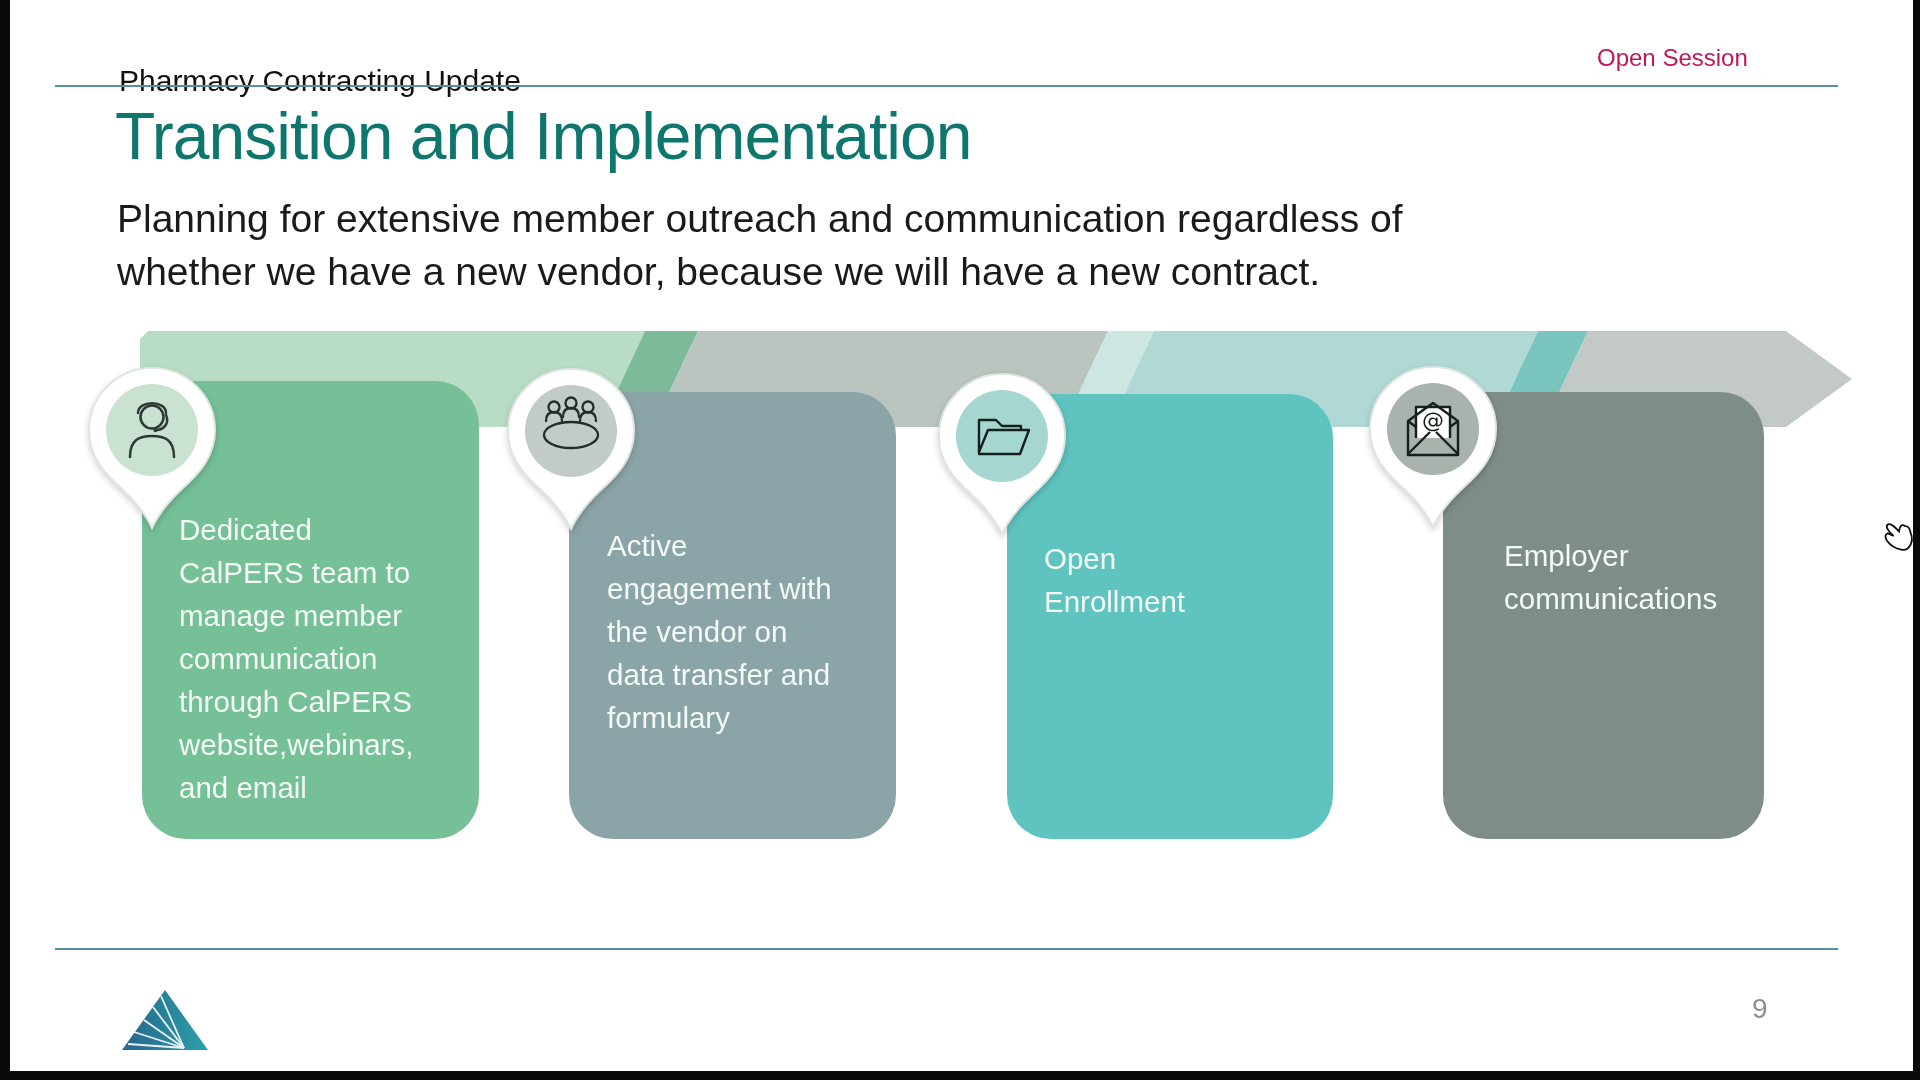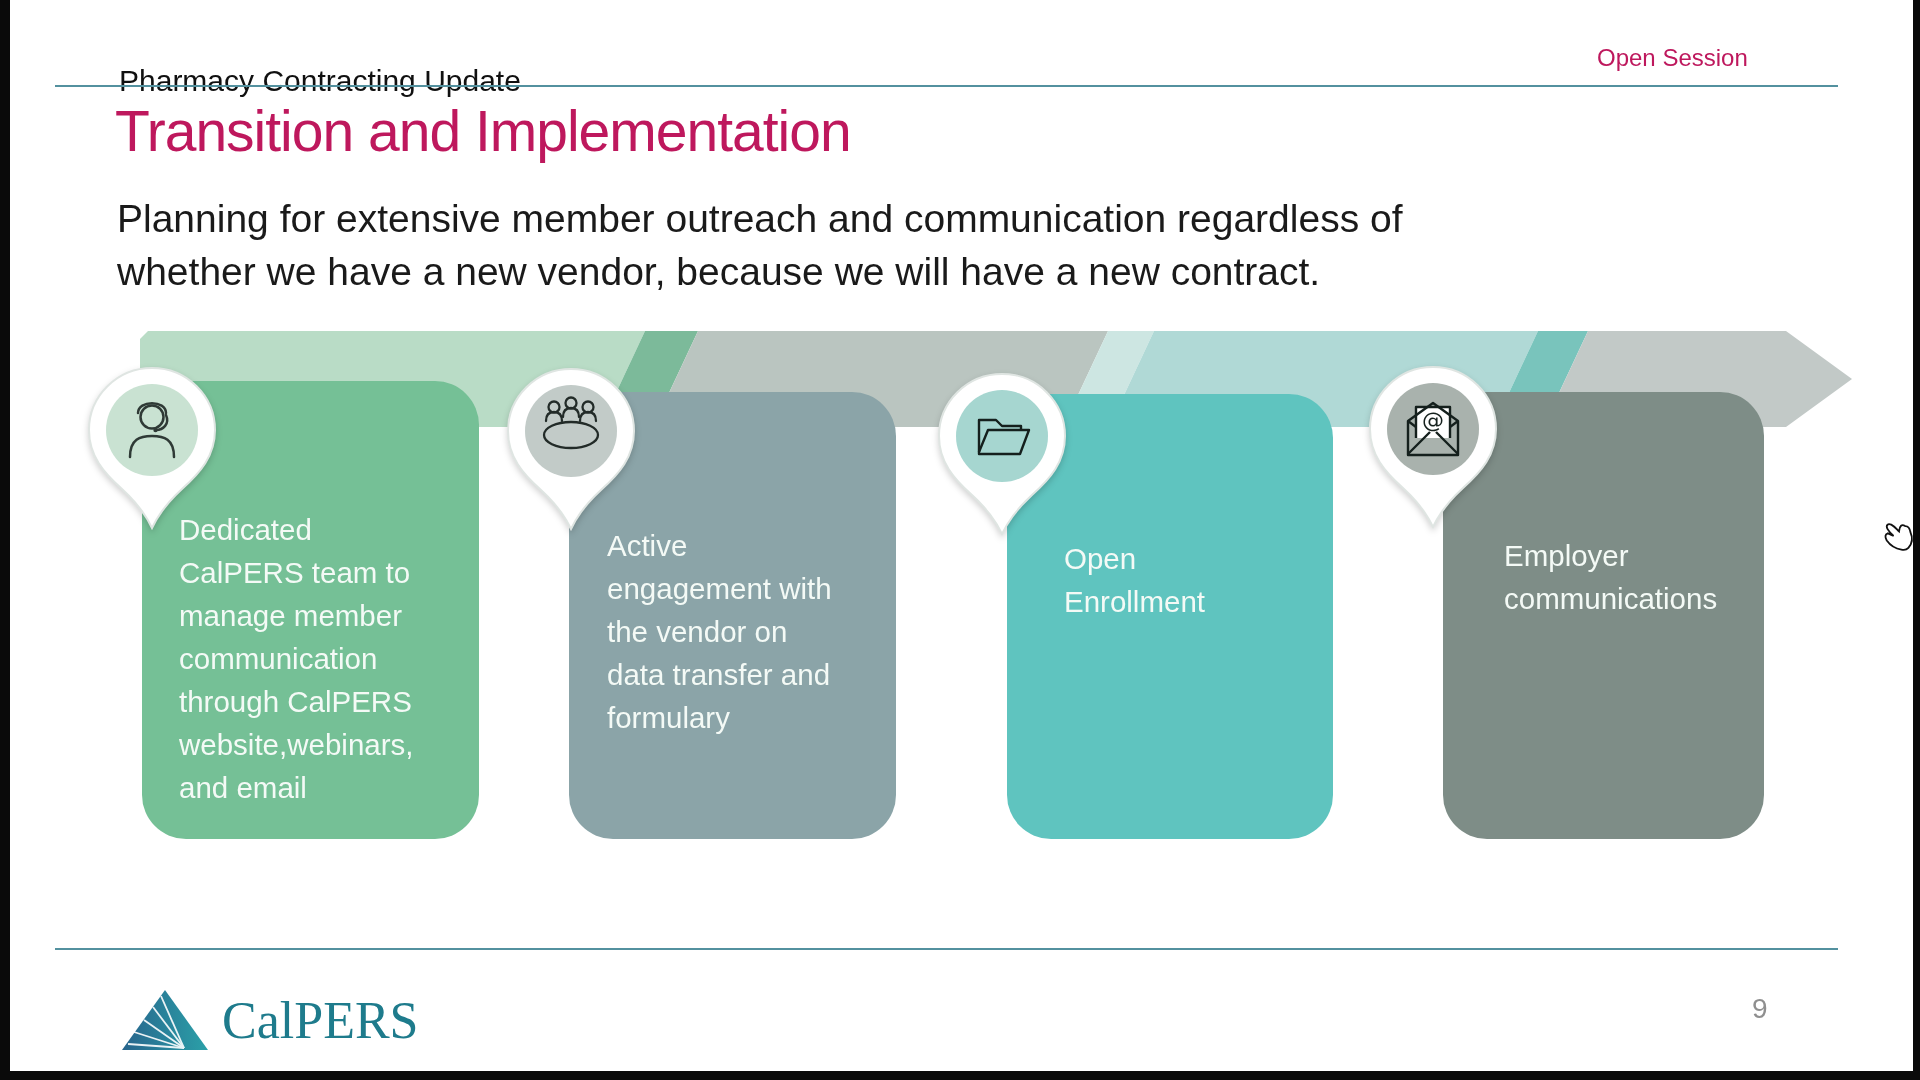--- a/index.html
+++ b/index.html
@@ -12,37 +12,37 @@
   .edge-left{left:0;top:0;width:10px;height:1080px;}
   .edge-right{right:0;top:0;width:7px;height:1080px;}
   .edge-bottom{left:0;bottom:0;width:1920px;height:9px;}
 
   .header-title{position:absolute;left:119px;top:40px;font-size:30px;color:#101010;margin-top:24px;}
   .header-session{position:absolute;left:1597px;top:44px;font-size:24px;color:#be185d;}
   .rule{position:absolute;left:55px;width:1783px;height:2px;background:#53919f;}
   .rule-top{top:85px;}
   .rule-bottom{top:948px;}
 
-  .slide-title{position:absolute;left:115px;top:98px;font-size:57px;letter-spacing:-1px;color:#be185d;}
+  .slide-title{position:absolute;left:115px;top:98px;font-size:66px;letter-spacing:-1px;color:#0f766e;}
   .slide-subtitle{position:absolute;left:117px;top:192px;font-size:39px;line-height:53px;
     color:#1a1a1a;white-space:pre-line;}
 
   .band{position:absolute;left:140px;top:331px;z-index:1;}
 
   .card{position:absolute;border-radius:44px;z-index:2;}
   .card-1{left:142px;top:381px;width:337px;height:458px;background:#75c096;}
   .card-2{left:569px;top:392px;width:327px;height:447px;background:#8ba4a8;}
   .card-3{left:1007px;top:394px;width:326px;height:445px;background:#5fc4bf;}
   .card-4{left:1443px;top:392px;width:321px;height:447px;background:#7e8d87;}
 
   .card-text{position:absolute;z-index:3;color:#f4faf6;font-size:29.5px;line-height:43px;
     white-space:pre-line;}
   .card-text-1{left:179px;top:508px;}
   .card-text-2{left:607px;top:524px;}
-  .card-text-3{left:1044px;top:537px;margin-left:20px;}
+  .card-text-3{left:1044px;top:537px;}
   .card-text-4{left:1480px;top:534px;margin-left:24px;}
 
   .pin{position:absolute;z-index:4;filter:drop-shadow(0 3px 3px rgba(0,0,0,0.18));}
   .pin-1{left:77px;top:360px;}
   .pin-2{left:496px;top:361px;}
   .pin-3{left:927px;top:366px;}
   .pin-4{left:1358px;top:359px;}
 
   .logo{position:absolute;left:122px;top:990px;display:flex;align-items:flex-end;gap:14px;}
   .logo-text{font-family:"Liberation Serif",serif;font-size:52px;color:#1e7b8c;line-height:58px;}
@@ -151,21 +151,20 @@
     </defs>
     <polygon points="43,0 86,60 0,60" fill="url(#triGrad)"></polygon>
     <g stroke="#ffffff" stroke-width="1.8" opacity="0.9">
       <line x1="62" y1="58" x2="6" y2="54"></line>
       <line x1="62" y1="58" x2="12" y2="42"></line>
       <line x1="62" y1="58" x2="22" y2="30"></line>
       <line x1="62" y1="58" x2="31" y2="17"></line>
       <line x1="62" y1="58" x2="39" y2="6"></line>
     </g>
   </svg>
-  <div class="logo-text">CalPERS</div>
 </div>
 <div class="page-number">9</div>
 
 <svg class="cursor" width="40" height="44" viewBox="0 0 40 44">
   <path d="M8 32 Q3 24 5 15 Q7 9 11 11 L13 17 Q13 5 17 5 Q21 5 20 16 L20 18 Q27 13 28 19 Q31 22 27 27 Q23 36 14 36 Q10 36 8 32 Z" fill="#ffffff" stroke="#111111" stroke-width="1.8"></path>
 </svg>
 
 <div class="edge edge-left"></div>
 <div class="edge edge-right"></div>
 <div class="edge edge-bottom"></div>

